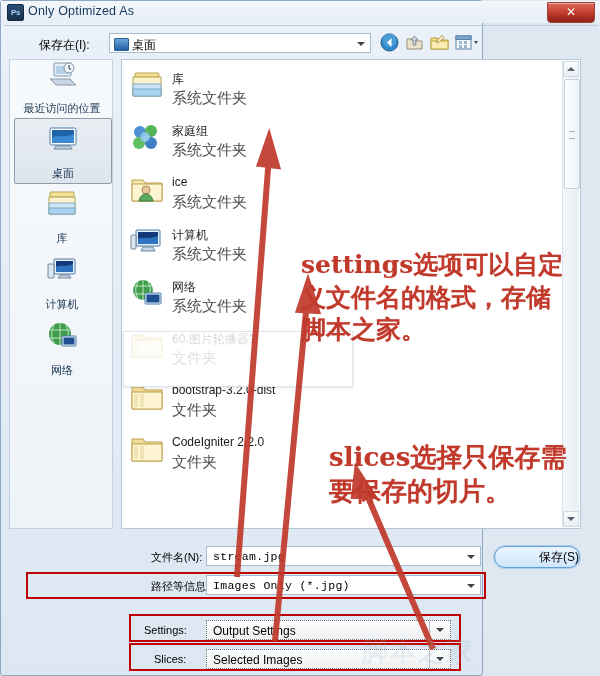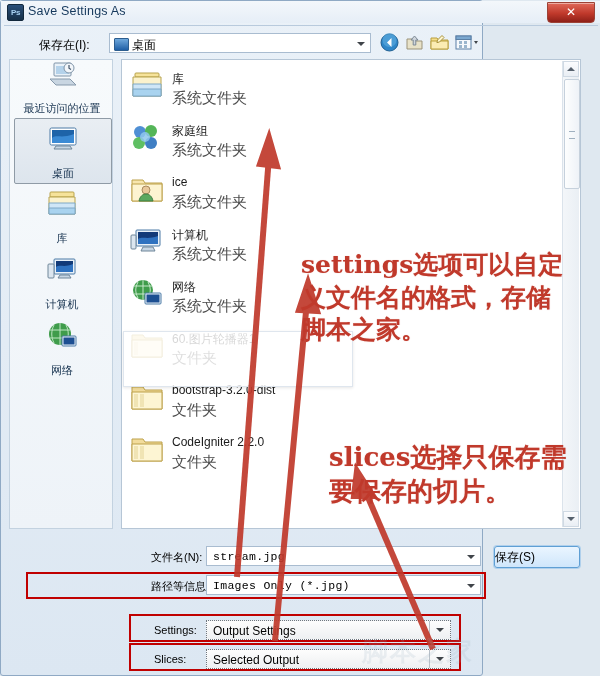--- a/index.html
+++ b/index.html
@@ -135,22 +135,22 @@
   }
   .fld-text{
     position:absolute;left:6px;top:3px;font-size:11.5px;
     font-family:"Liberation Mono","DejaVu Sans Mono",monospace;
     letter-spacing:.3px;
   }
   .fld-text.ui{font-family:"Liberation Sans",sans-serif;font-size:12px;letter-spacing:0;}
   .btn{
     position:absolute;width:86px;height:22px;
     background:linear-gradient(#fbfdff,#e4edf7);
-    border:1px solid #9bb4cc;border-radius:3px;box-sizing:border-box;
-    font-size:12px;text-align:left;line-height:20px;cursor:pointer;
+    border:1px solid #9bb4cc;border-radius:11px;box-sizing:border-box;
+    font-size:12px;text-align:right;line-height:20px;cursor:pointer;
   }
   .btn.primary{
     background:linear-gradient(#eaf5ff,#cfe6fb);
     border-color:#5f9fd4;box-shadow:0 0 0 1px rgba(120,180,230,.45);
   }
   .gray-fld{
     position:absolute;height:20px;
     background:linear-gradient(#fdfdfd,#eef0f2);
     border:1px dotted #6f7780;box-sizing:border-box;
   }
@@ -176,21 +176,21 @@
   }
   svg{display:block;}
 </style>
 </head>
 <body>
 
 <div class="window">
 
   <div class="titlebar">
     <div class="title-icon">Ps</div>
-    <div class="title-text">Save Settings As</div>
+    <div class="title-text">Only Optimized As</div>
     <div class="close-btn">✕</div>
   </div>
   <div class="win-edge"></div>
 
   <div class="lookin-label">保存在(I):</div>
   <div class="lookin-combo">
     <div class="lookin-icon"></div>
     <div class="lookin-text">桌面</div>
     <div class="combo-arrow"></div>
   </div>
@@ -414,31 +414,31 @@
     <div class="combo-arrow"></div>
   </div>
   <div class="btn primary" style="left:493px;top:545px">保存(S)</div>
 
   <div class="frow-lbl" style="left:134px;top:578px">路径等信息(T):</div>
   <div class="fld" style="left:205px;top:574px;width:275px">
     <div class="fld-text">Images Only (*.jpg)</div>
     <div class="combo-arrow"></div>
   </div>
 
-  <div class="frow-lbl" style="left:137px;top:623px">Settings:</div>
+  <div class="frow-lbl" style="left:127px;top:623px">Settings:</div>
   <div class="gray-fld" style="left:205px;top:619px;width:245px">
     <div class="fld-text ui">Output Settings</div>
     <div class="gray-arrow-box">
       <div class="combo-arrow" style="right:6px;top:7px"></div>
     </div>
   </div>
 
   <div class="frow-lbl" style="left:137px;top:652px">Slices:</div>
   <div class="gray-fld" style="left:205px;top:648px;width:245px">
-    <div class="fld-text ui">Selected Output</div>
+    <div class="fld-text ui">Selected Images</div>
     <div class="gray-arrow-box">
       <div class="combo-arrow" style="right:6px;top:7px"></div>
     </div>
   </div>
 
   <div class="redbox" style="left:25px;top:571px;width:460px;height:27px"></div>
   <div class="redbox" style="left:128px;top:613px;width:332px;height:28px"></div>
   <div class="redbox" style="left:128px;top:642px;width:332px;height:28px"></div>
 
   <svg style="position:absolute;left:0;top:0;width:600px;height:676px;pointer-events:none">

